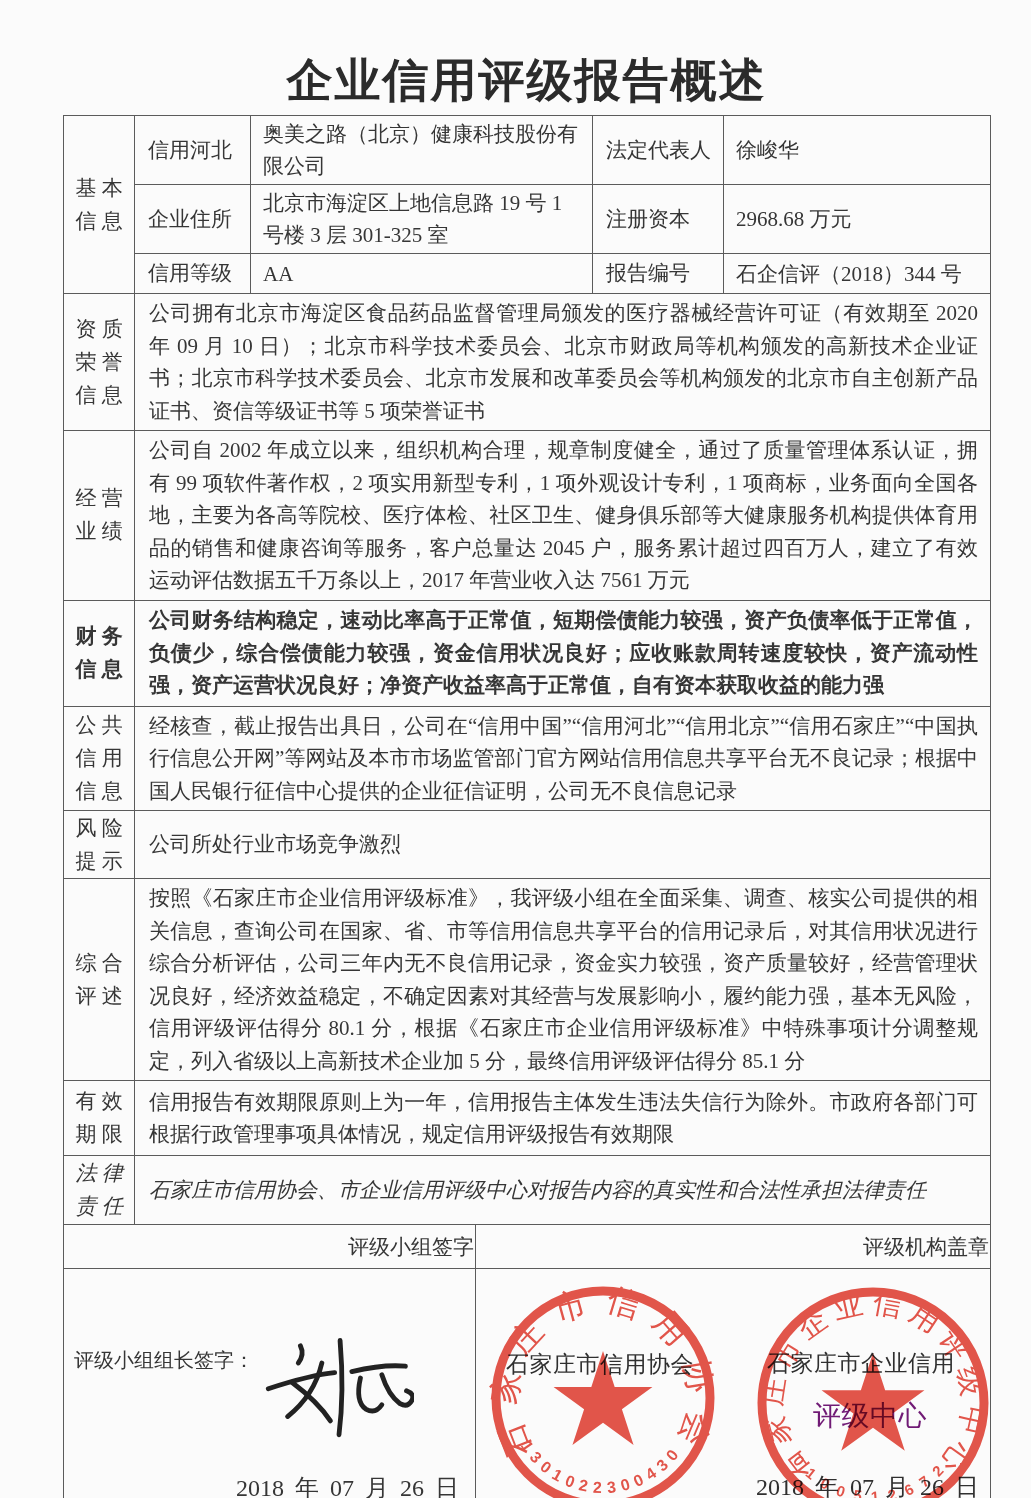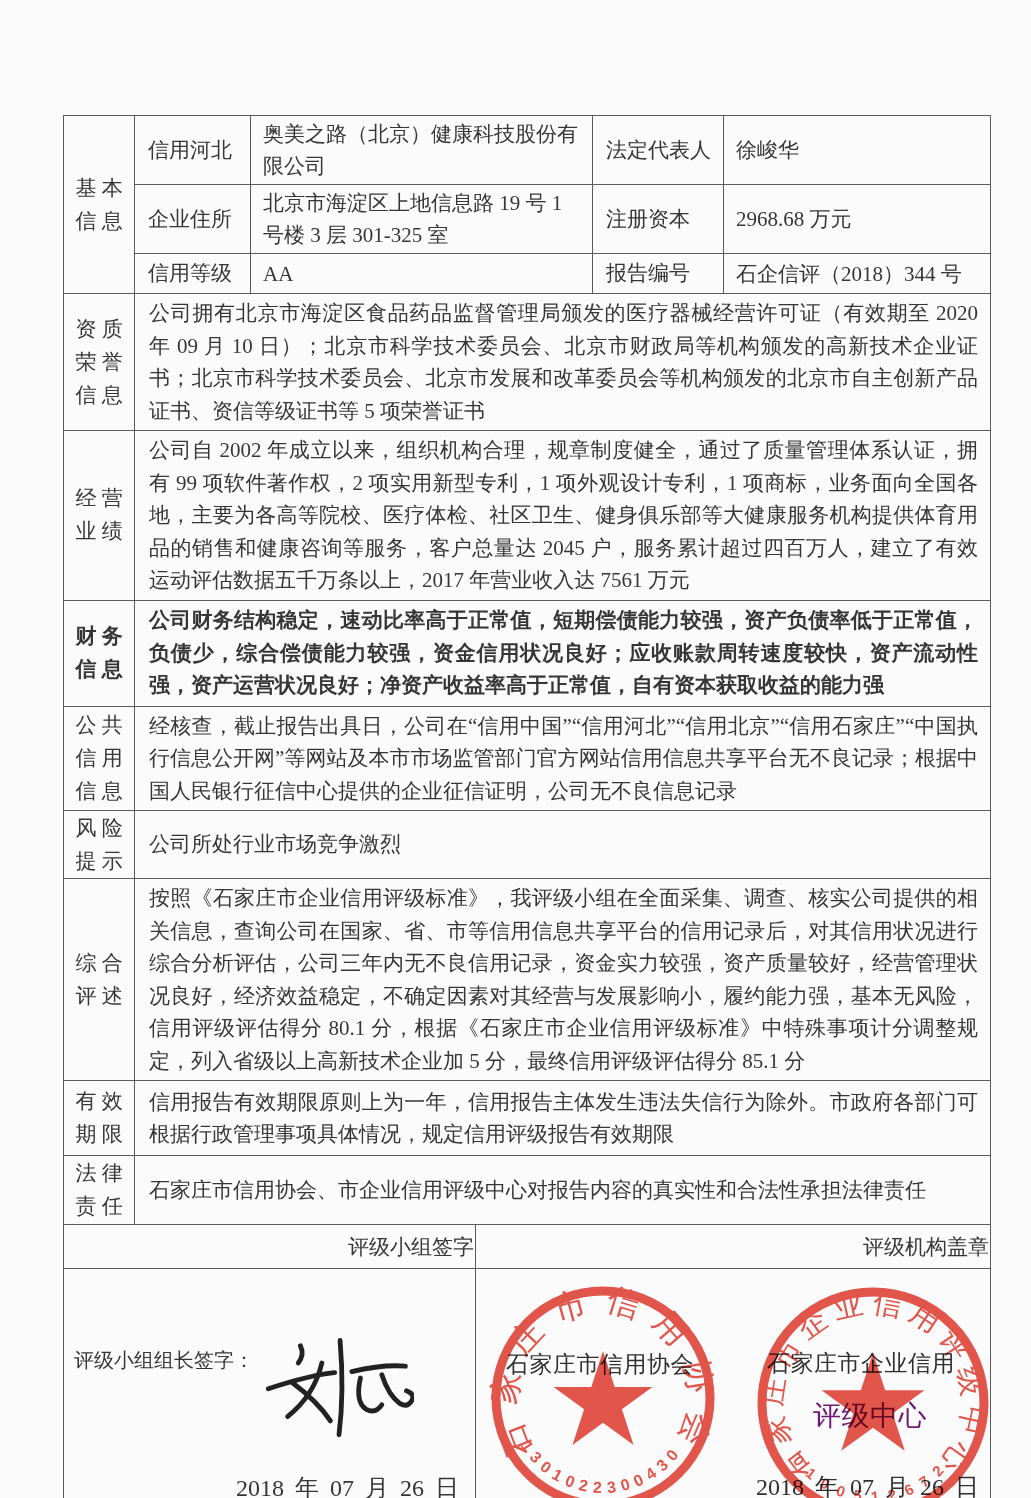--- a/index.html
+++ b/index.html
@@ -31,21 +31,21 @@
     text-align:center;white-space:pre-line;line-height:33px;padding:0 2px;
   }
   td.lbl{padding:2px 6px 2px 13px;line-height:31px;}
   td.val{padding:2px 8px 2px 12px;line-height:32px;}
   td.txt{padding:3px 12px 3px 14px;line-height:32.5px;text-align:justify;}
   td.fhead{text-align:right;font-size:22px;height:41px;}
 
   tr.r1{height:69px;} tr.r2{height:66px;} tr.r3{height:40px;}
   tr.s0{height:135px;} tr.s1{height:160px;} tr.s2{height:106px;font-weight:bold;}
   tr.s3{height:98px;}  tr.s4{height:68px;font-family:Liberation Serif, serif;}  tr.s5{height:191px;}
-  tr.s6{height:75px;}  tr.s7{height:69px;}
+  tr.s6{height:75px;}  tr.s7{height:69px;font-style:italic;}
   tr.frow{height:242px;}
 
   .fcell{position:relative;width:100%;height:242px;}
   .abs{position:absolute;white-space:nowrap;}
   .leader-label{left:10px;top:78px;font-size:20px;}
   .left-date{left:172px;top:203px;font-size:24px;word-spacing:5px;}
   .right-date{left:280px;top:202px;font-size:24px;word-spacing:5px;color:#2f2f2f;}
   .org1{left:30px;top:80px;font-size:23px;letter-spacing:0.5px;color:#2f2f2f;}
   .org2a{left:291px;top:79px;font-size:23px;letter-spacing:0.5px;color:#2f2f2f;}
   .org2b{left:337px;top:128px;font-size:28px;letter-spacing:0.5px;color:#701a75;}
@@ -59,20 +59,21 @@
   .ring1{font-size:33px;letter-spacing:15px;font-family:"Liberation Serif","DejaVu Serif",serif;}
   .ring2{font-size:29px;letter-spacing:7px;font-family:"Liberation Serif","DejaVu Serif",serif;}
   .num1{font-size:16px;letter-spacing:6px;font-family:"Liberation Sans","DejaVu Sans",sans-serif;font-weight:700;}
   .num2{font-size:15px;letter-spacing:10px;font-family:"Liberation Sans","DejaVu Sans",sans-serif;font-weight:700;}
 </style>
 </head>
 <body>
 
 <div class="page">
 
+  <div class="doc-title">企业信用评级报告概述</div>
 
   <table class="doc">
     <colgroup>
       <col style="width:71px">
         <col style="width:116px">
         <col style="width:225px">
       <col style="width:117px">
         <col style="width:131px">
         <col style="width:267px">
     </colgroup>

